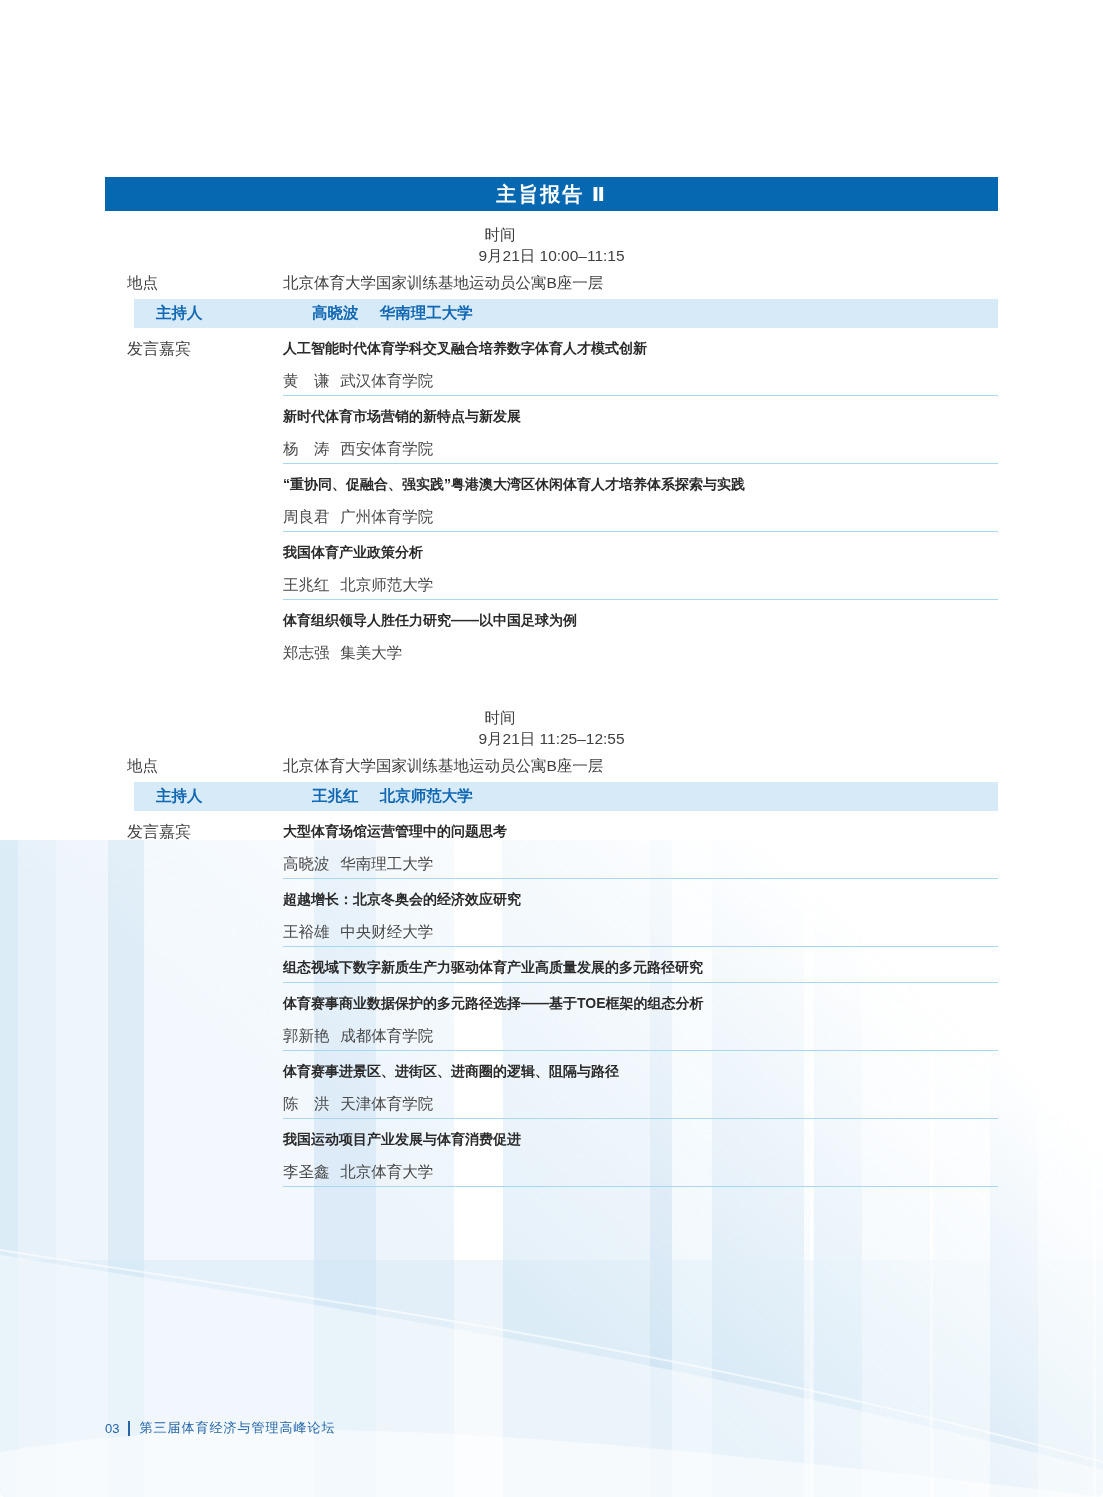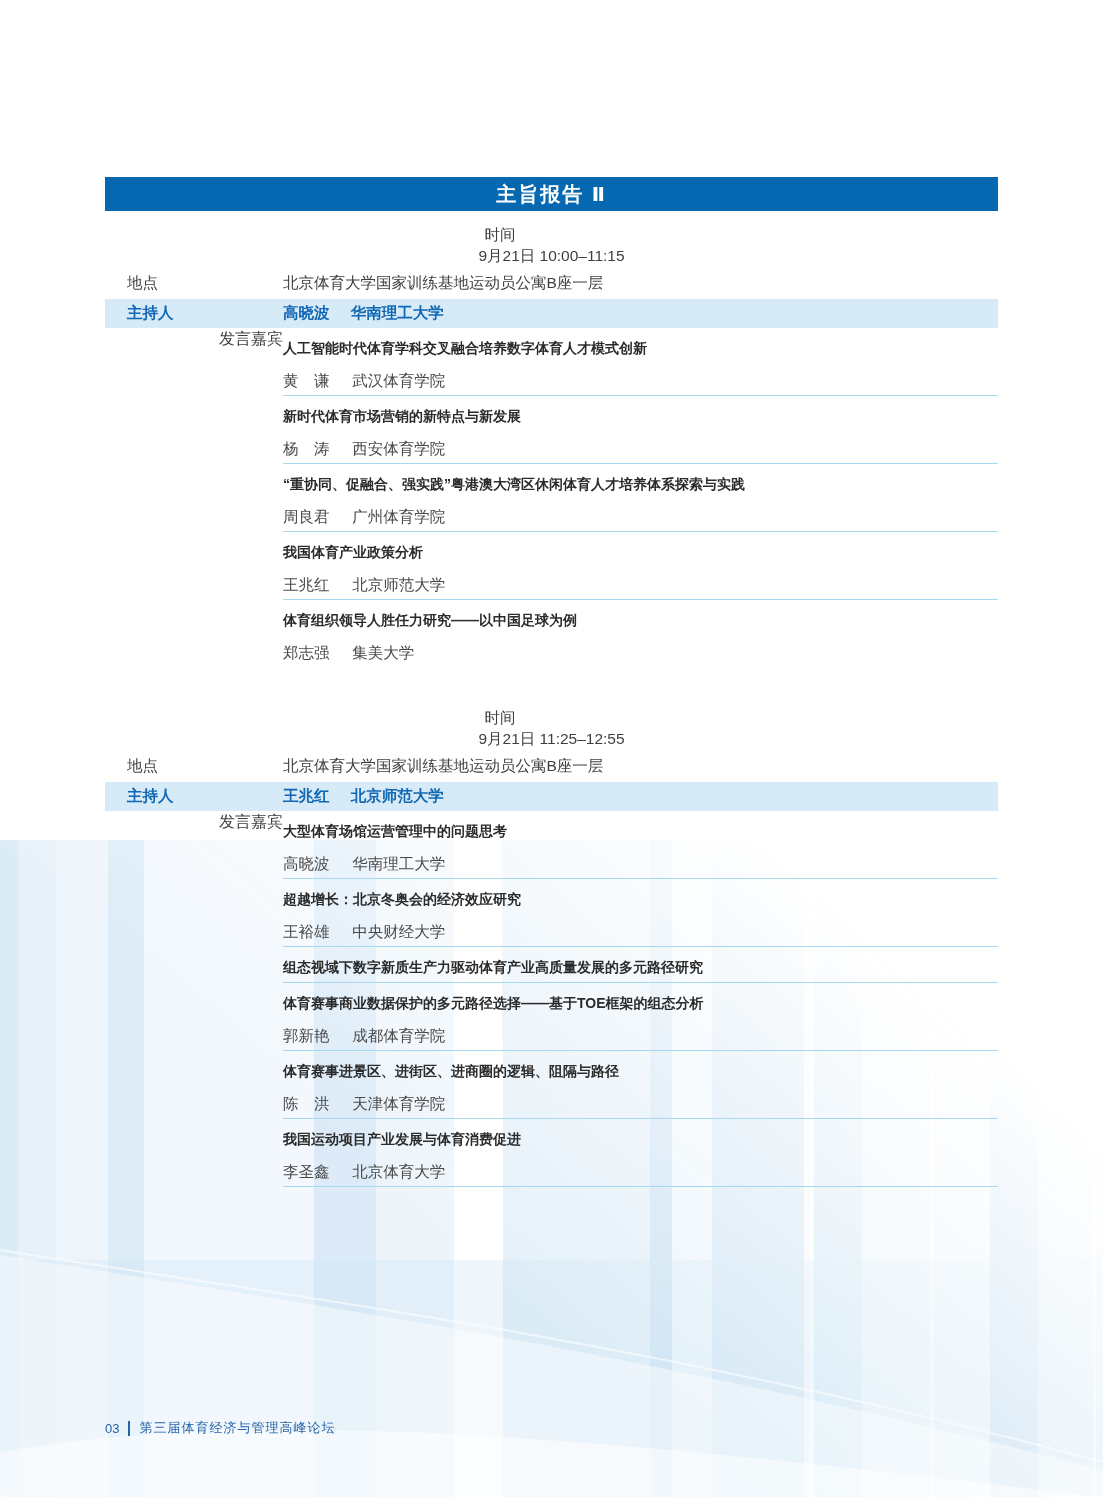--- a/index.html
+++ b/index.html
@@ -37,44 +37,44 @@
   .row{display:flex;align-items:center;min-height:32px;font-size:15.5px;}
   .row-time{margin-top:14px;flex-direction:column;}
   .cell-label{
     flex:none;width:178px;padding-left:22px;
     color:var(--label-text);
   }
   .cell-value{flex:1;color:var(--label-text);}
   .row-moderator{
     background:var(--moderator-row-bg);
     min-height:29px;
-    color:var(--accent-text);font-weight:bold;
+    color:var(--accent-text);font-weight:bold;margin-left:29px;
   }
   .row-moderator .cell-label,
   .row-moderator .cell-value{color:var(--accent-text);}
   .mod-aff{margin-left:17px;}
 
   .row-speakers{display:flex;align-items:flex-start;}
-  .row-speakers .cell-label{line-height:21px;text-align:right;}
+  .row-speakers .cell-label{padding-top:10px;line-height:21px;}
   .talks{flex:1;}
   .talk{
     padding:10px 0 4px;
     border-bottom:1.5px solid var(--divider);
   }
   .talk.no-divider{border-bottom:none;}
   .talk-title{
     font-size:14px;font-weight:bold;color:var(--title-text);
     line-height:21px;
   }
   .talk-byline{
     margin-top:11px;
     font-size:15.5px;color:var(--name-text);line-height:21px;
   }
   .talk-speaker{display:inline-block;min-width:48px;}
-  .talk-aff{margin-left:17px;}
+  .talk-aff{margin-left:5px;}
 
   .session + .session{margin-top:41px;}
 
   .footer{
     position:absolute;left:105px;top:1419px;z-index:1;
     display:flex;align-items:center;
     color:var(--footer-text);
     font-size:13px;font-weight:normal;
   }
   .footer-sep{

